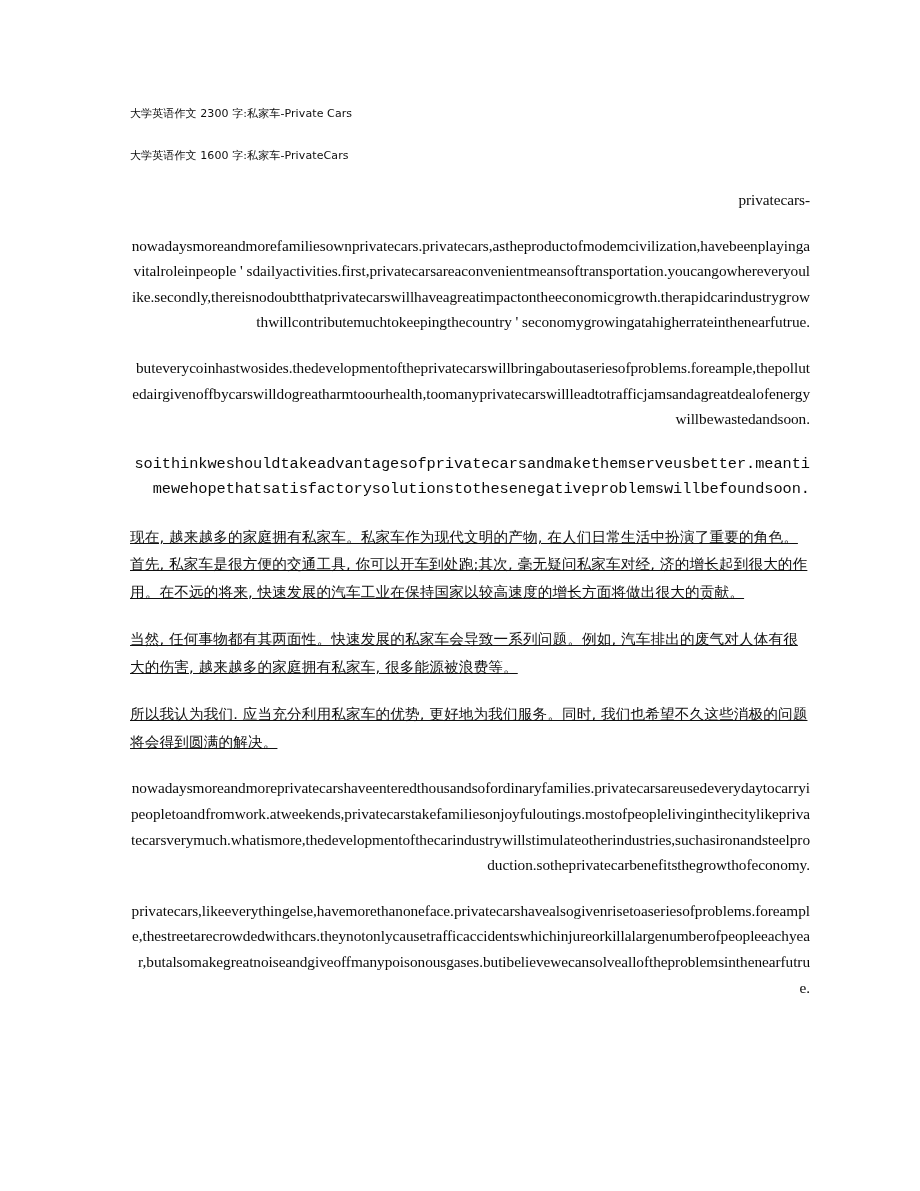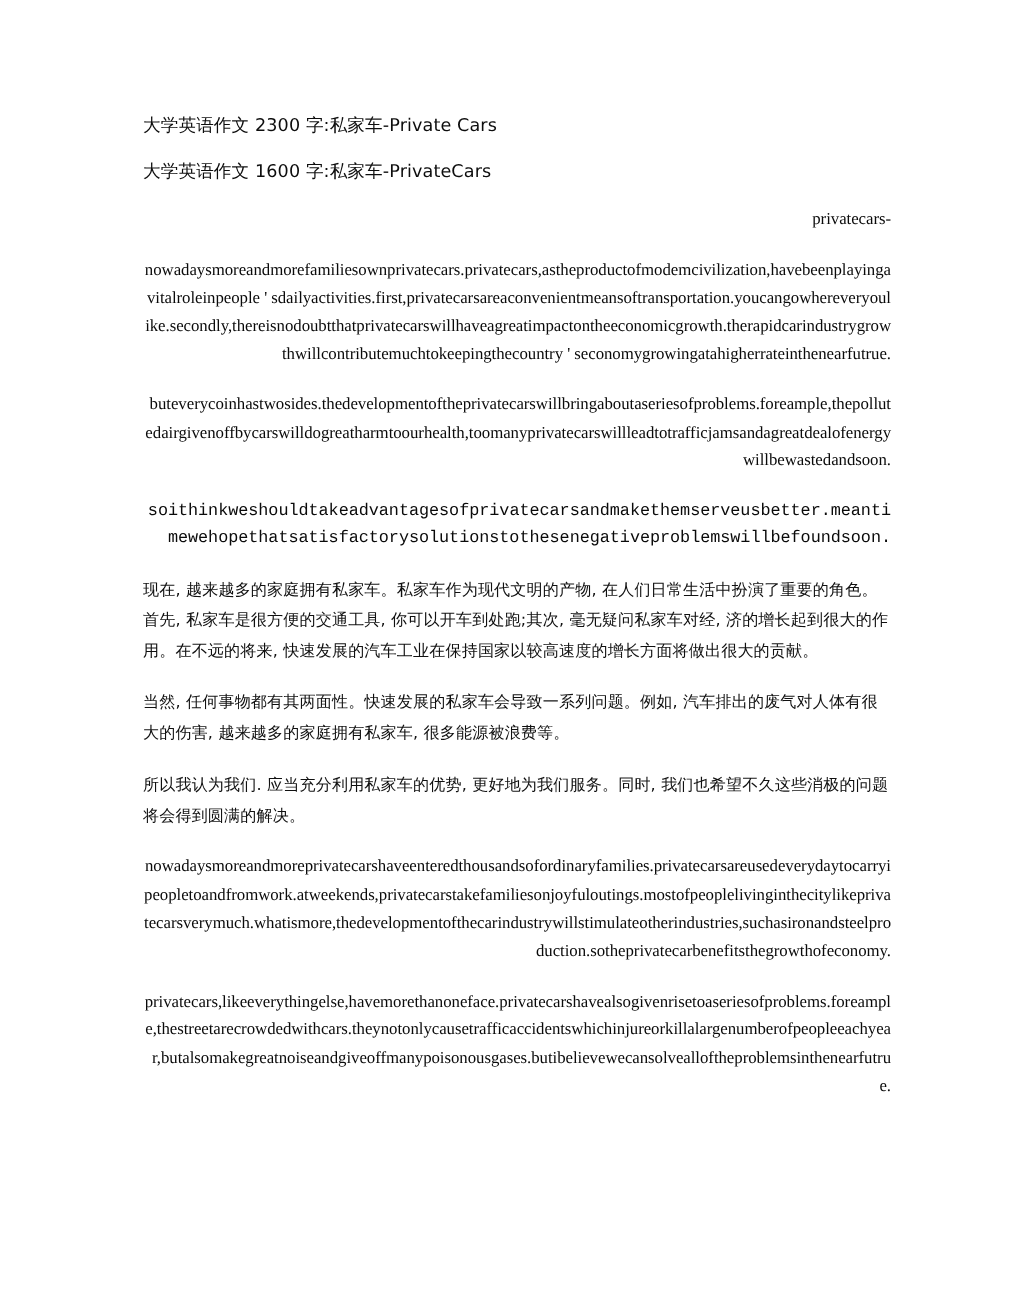--- a/index.html
+++ b/index.html
@@ -22,21 +22,21 @@
     background: #ffffff;
     box-sizing: border-box;
     padding: 104px 110px 0 130px;
   }
   .doc-body {
     width: 680px;
   }
   
   .heading {
     font-family: "DejaVu Sans", "Liberation Sans", sans-serif;
-    font-size: 16px;
+    font-size: 11px;
     line-height: 20px;
     font-weight: 400;
     color: #0d0d0d;
     margin: 0 0 21px 0;
     letter-spacing: 0.1px;
     white-space: nowrap;
   }
   .heading:first-child {
     margin-bottom: 22px;
   }
@@ -56,20 +56,21 @@
   p.zh {
     font-family: "DejaVu Sans", "Liberation Sans", sans-serif;
     font-size: 14.6px;
     line-height: 27.5px;
     margin: 0 0 20px 0;
     text-align: left;
     word-break: break-all;
     overflow-wrap: anywhere;
     color: #101010;
     letter-spacing: 0.15px;
+    text-decoration: underline;
   }
   p.zh.tight {
   }
   p.en.last-en {
     margin-bottom: 20px;
     font-family: Liberation Mono, monospace;
   }
 </style>
 </head>
 <body>

